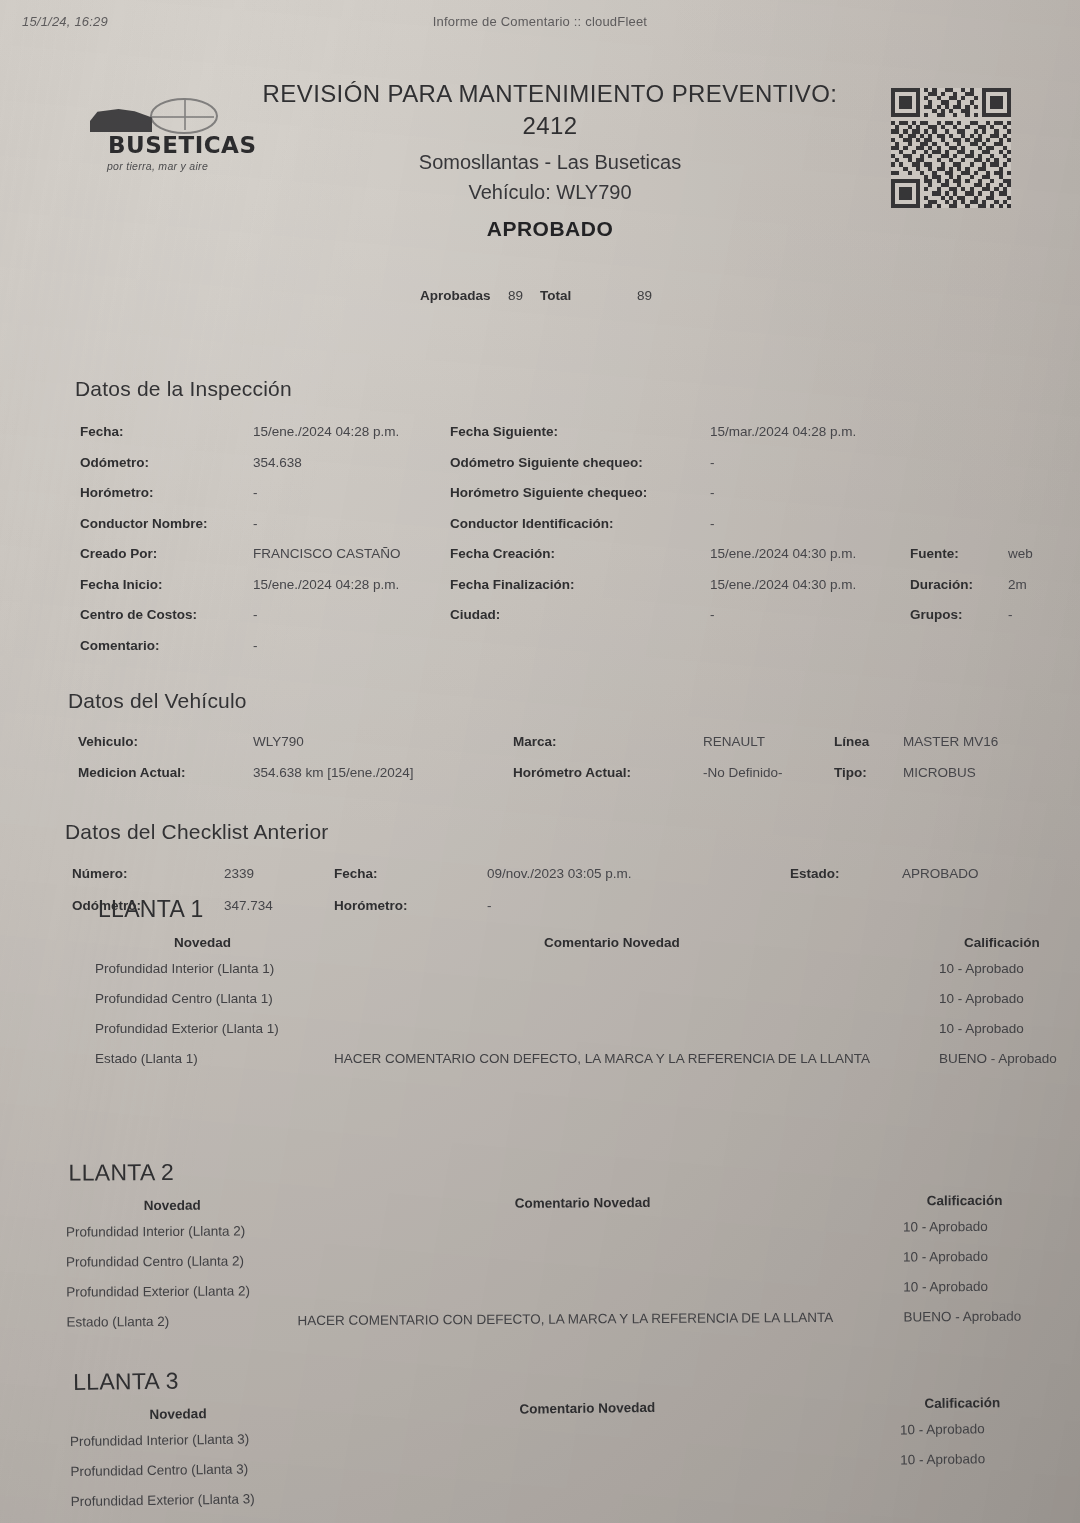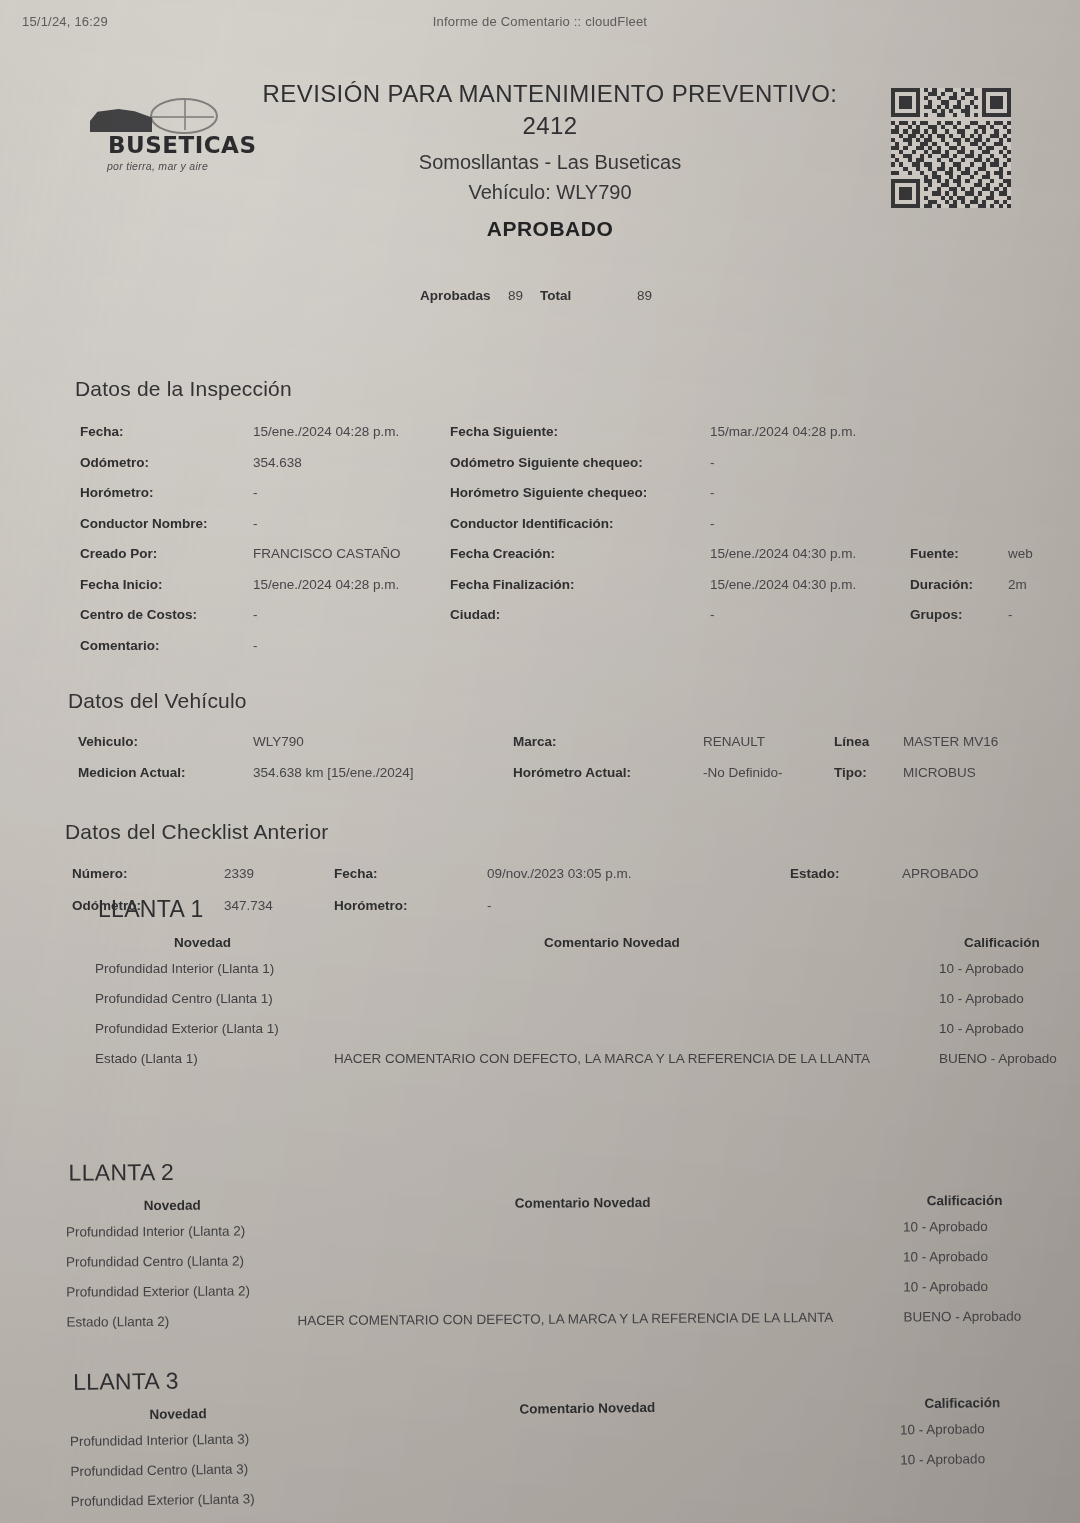--- a/index.html
+++ b/index.html
@@ -37,21 +37,21 @@
   
   .print-header {
     position: absolute;
     top: 14px;
     left: 0;
     width: 100%;
     font-size: 13px;
     color: #5d5b5c;
     letter-spacing: .2px;
   }
-  .print-header .ph-left { position: absolute; left: 22px; top: 0; }
+  .print-header .ph-left { position: absolute; left: 22px; top: 0; font-style: italic; }
   .print-header .ph-center { position: absolute; left: 0; width: 100%; text-align: center; top: 0; }
 
   
   .doc-head {
     position: absolute;
     top: 78px;
     left: 0;
     width: 100%;
   }
   .logo {

